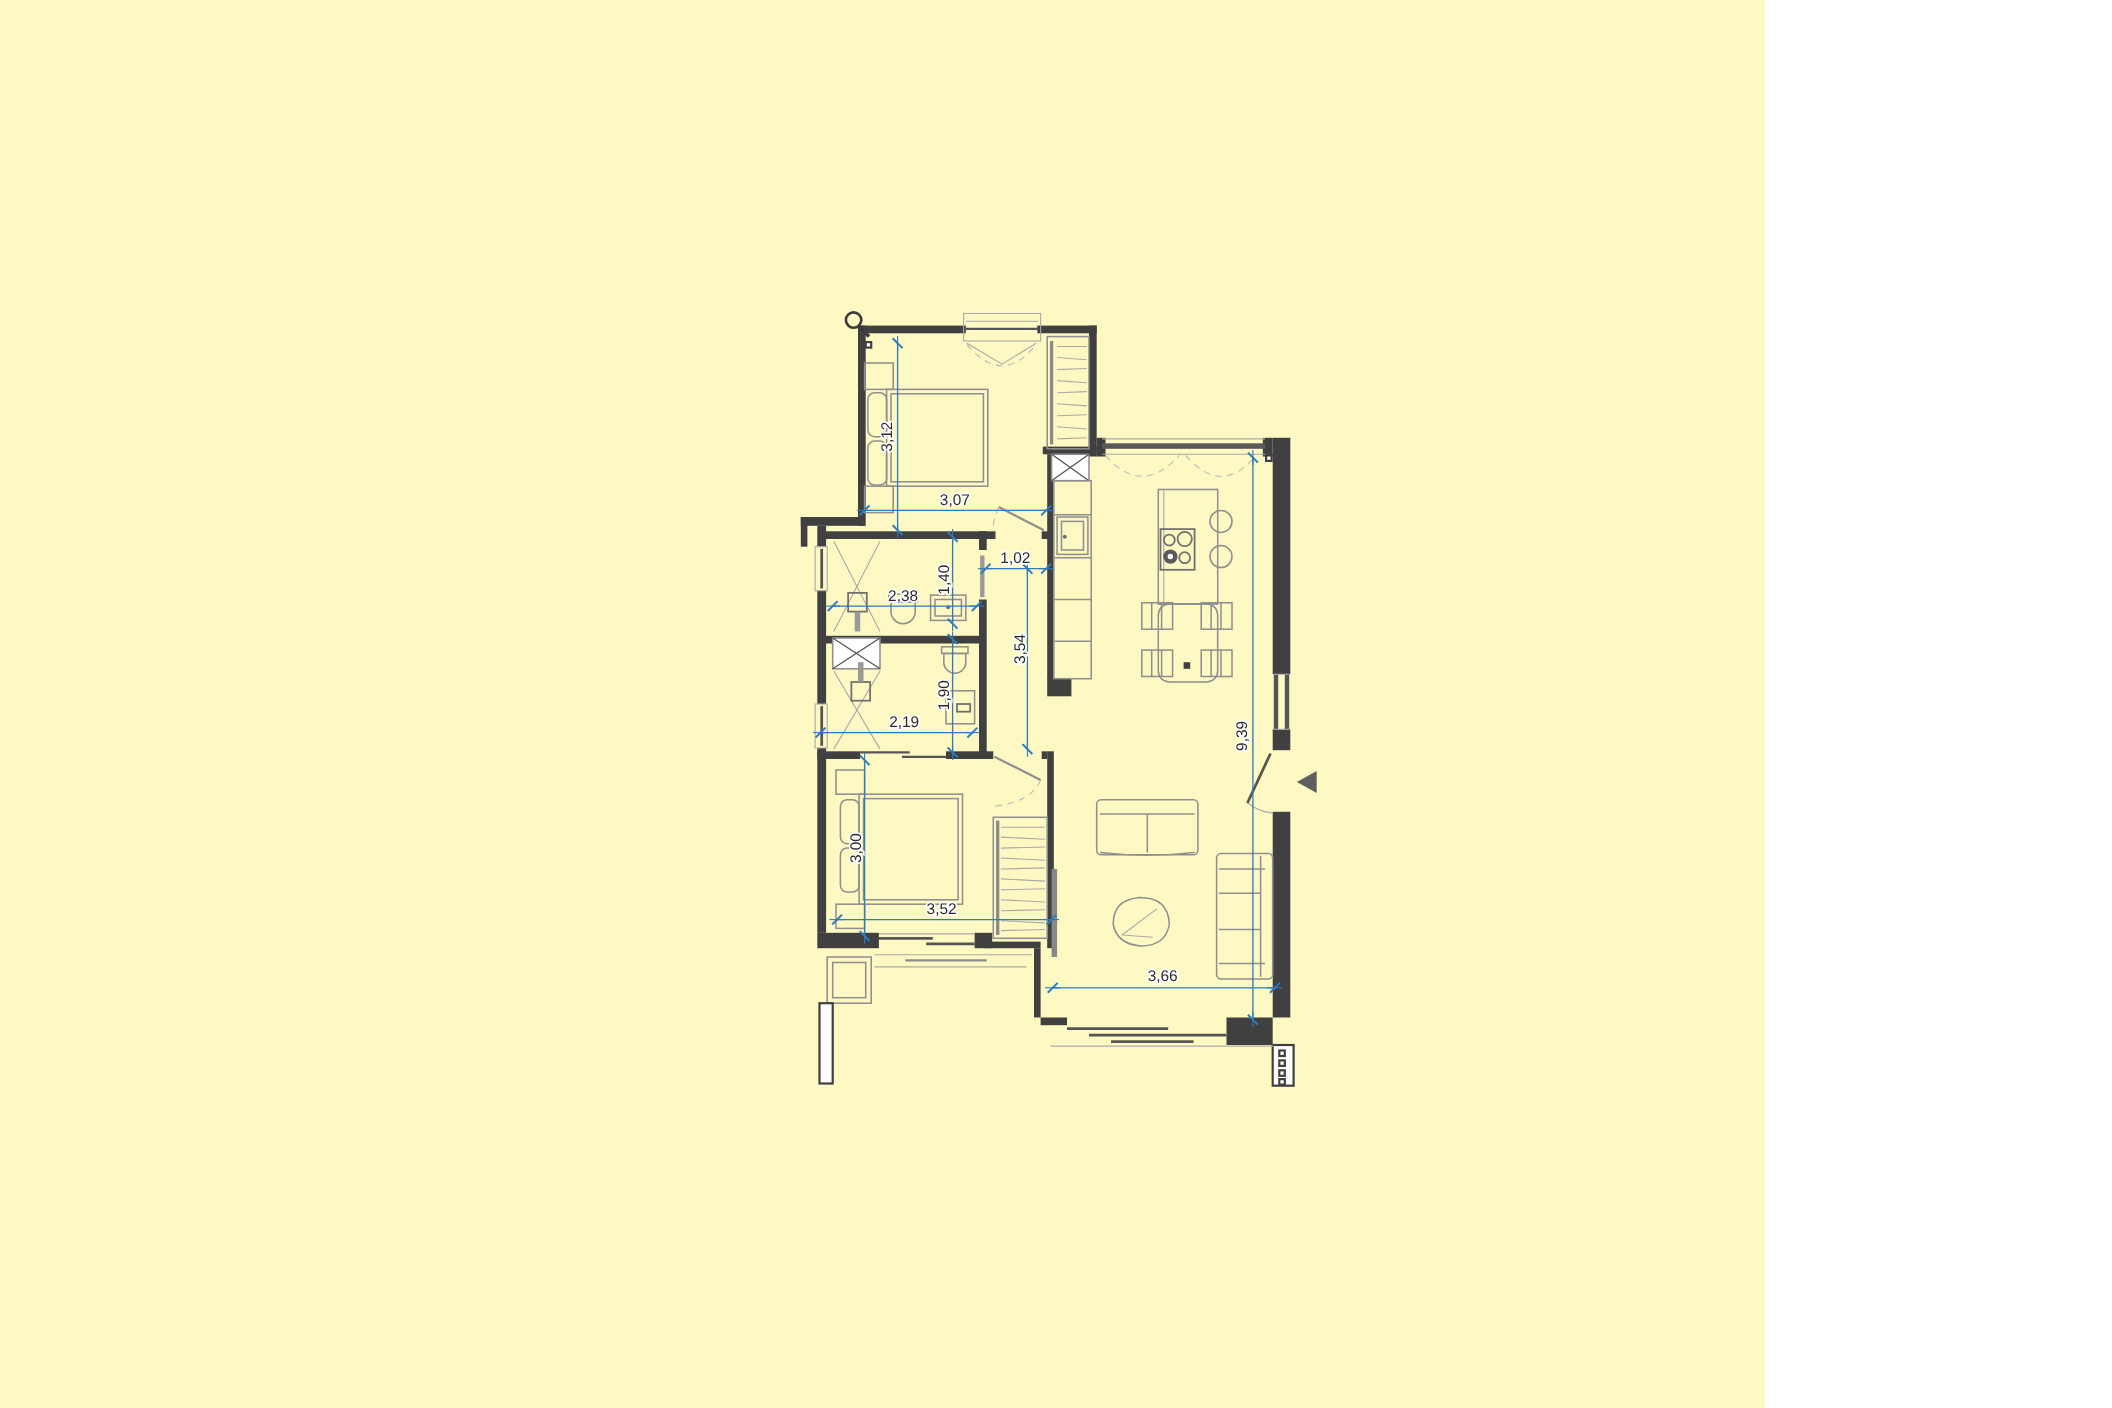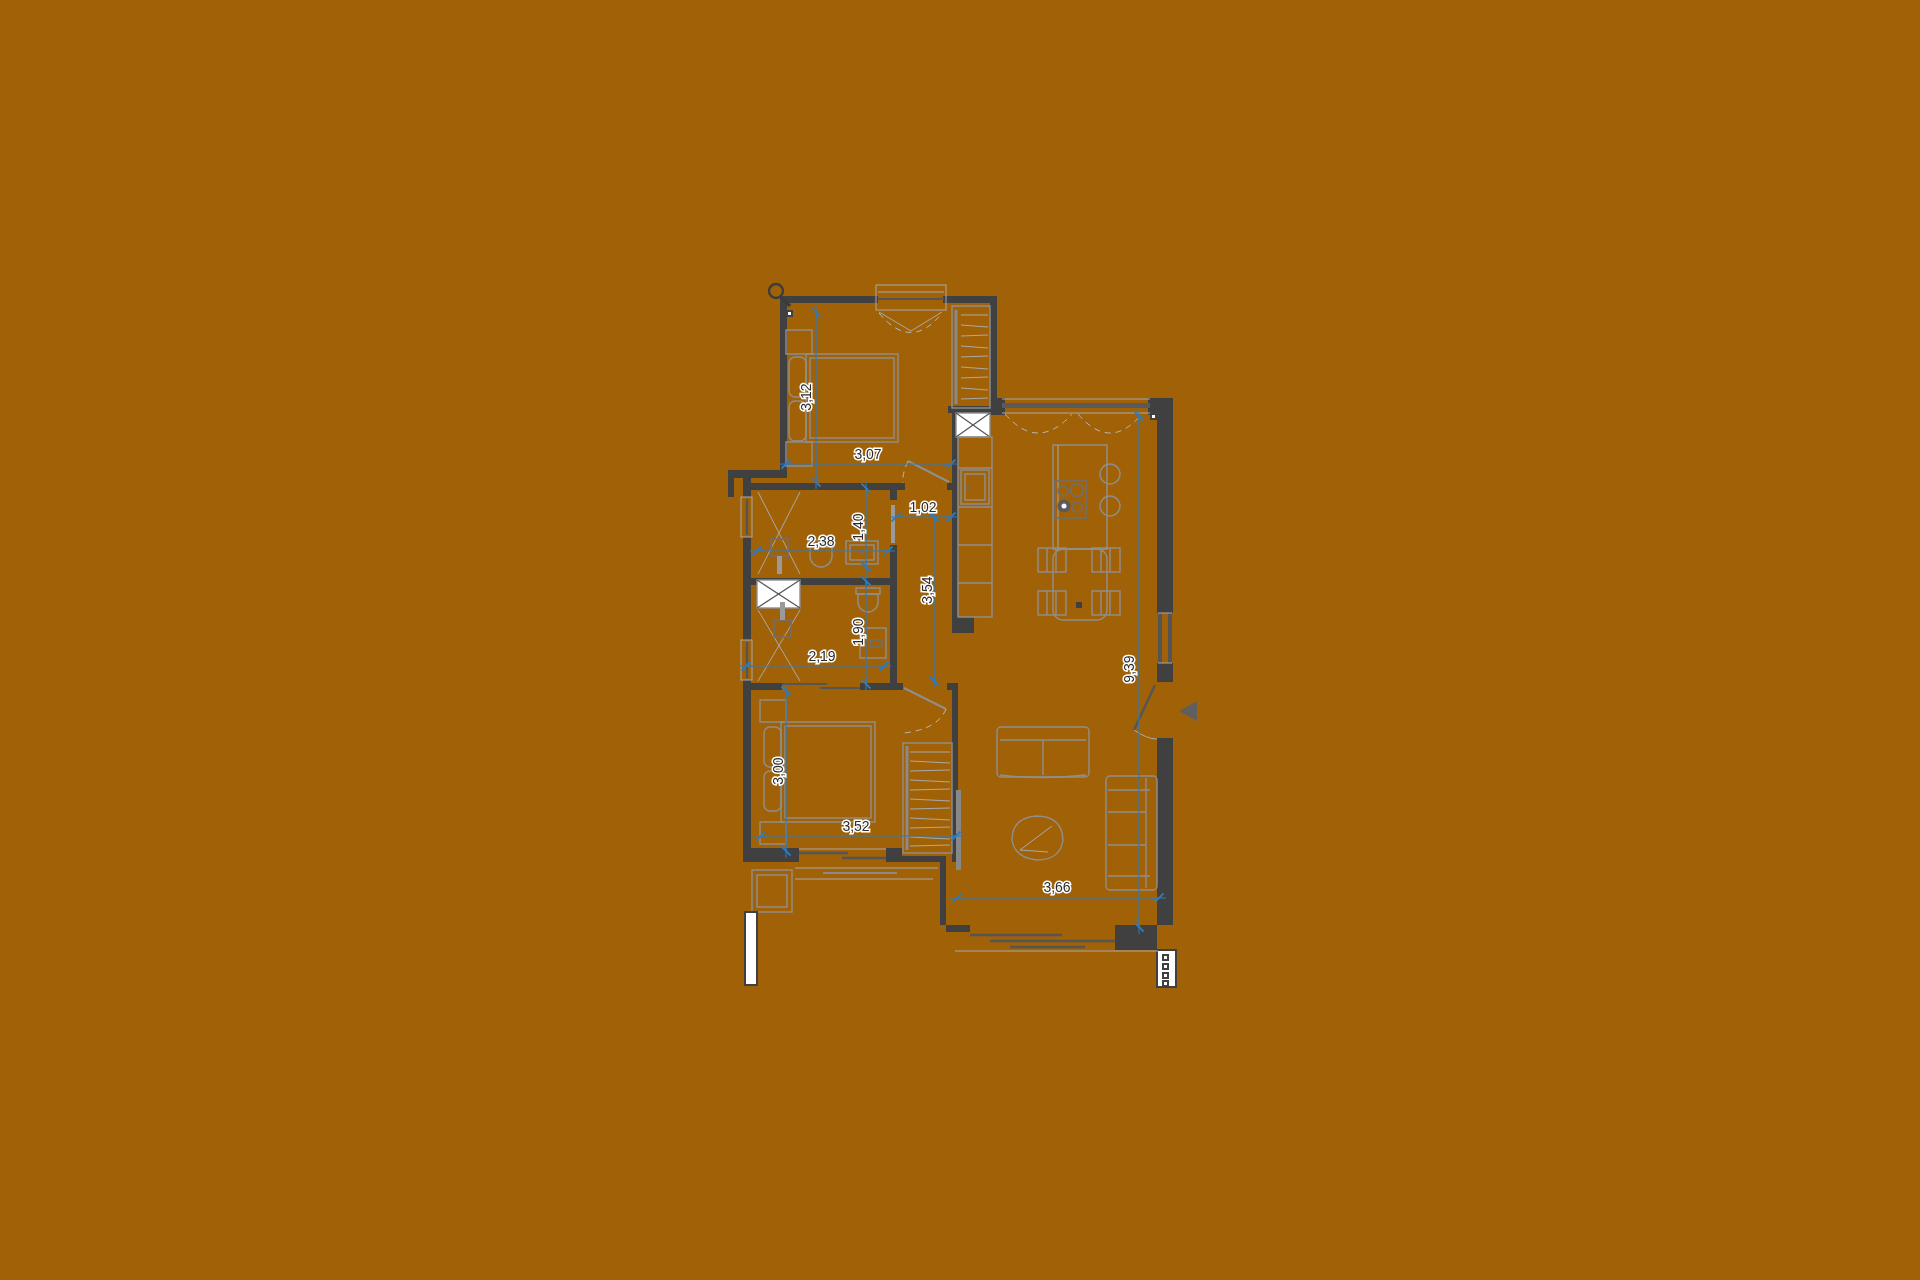--- a/index.html
+++ b/index.html
@@ -1,16 +1,16 @@
 <!DOCTYPE html>
 <html><head>
 <meta charset="utf-8">
 <style>
   html,body{margin:0;padding:0;background:#ffffff;}
-  #stage{position:relative;width:1920px;height:1280px;background:#a16207;overflow:hidden;}
+  #stage{position:relative;width:1604px;height:1280px;background:#fef9c3;overflow:hidden;}
   svg{position:absolute;left:0;top:0;}
   .wall{fill:#404040;stroke:none;}
   .wallo{fill:#ffffff;stroke:#404040;stroke-width:2;}
   .furn{fill:none;stroke:#8f8f8f;stroke-width:1.4;}
   .furnw{fill:#ffffff;stroke:#8f8f8f;stroke-width:1.4;}
   .furnd{fill:none;stroke:#6f6f6f;stroke-width:1.6;}
   .thin{fill:none;stroke:#a9a9a9;stroke-width:1;}
   .dash{fill:none;stroke:#b8b8b8;stroke-width:1;stroke-dasharray:6 5;}
   .gray{stroke:#8a8a8a;}
   .dim{stroke:#2e7bbd;stroke-width:1.2;fill:none;}

